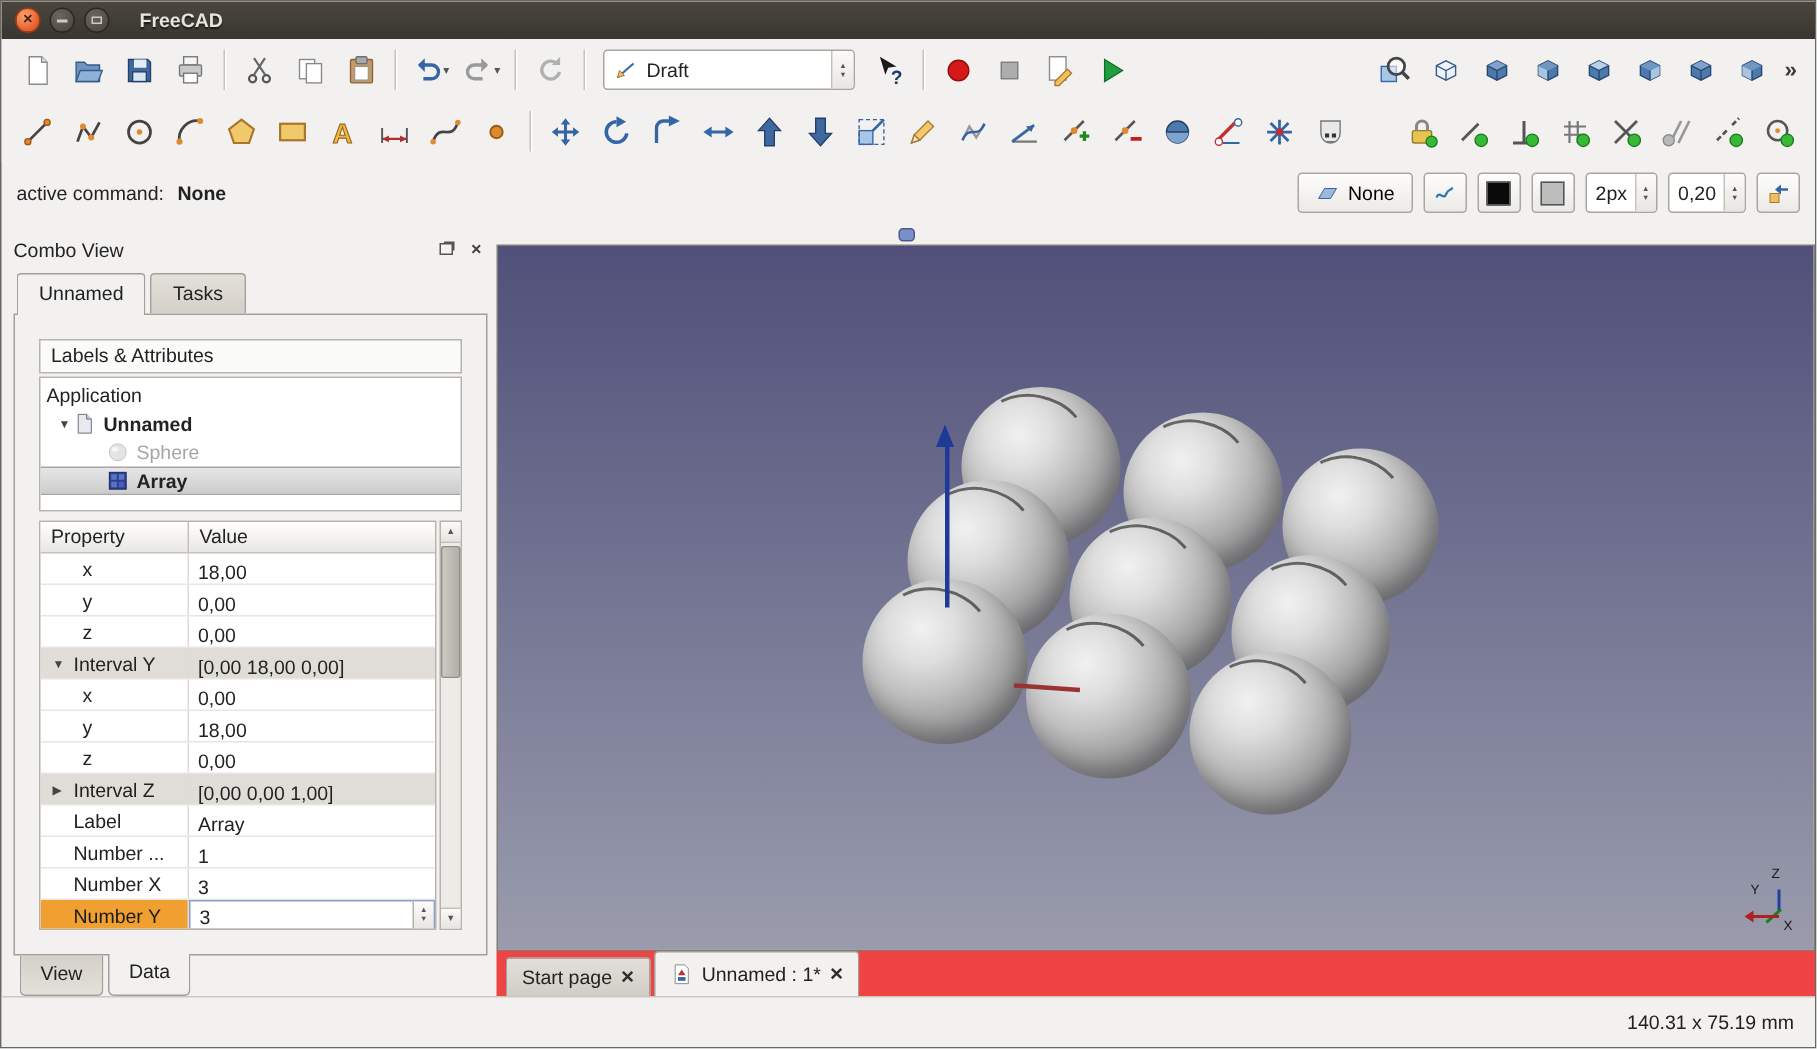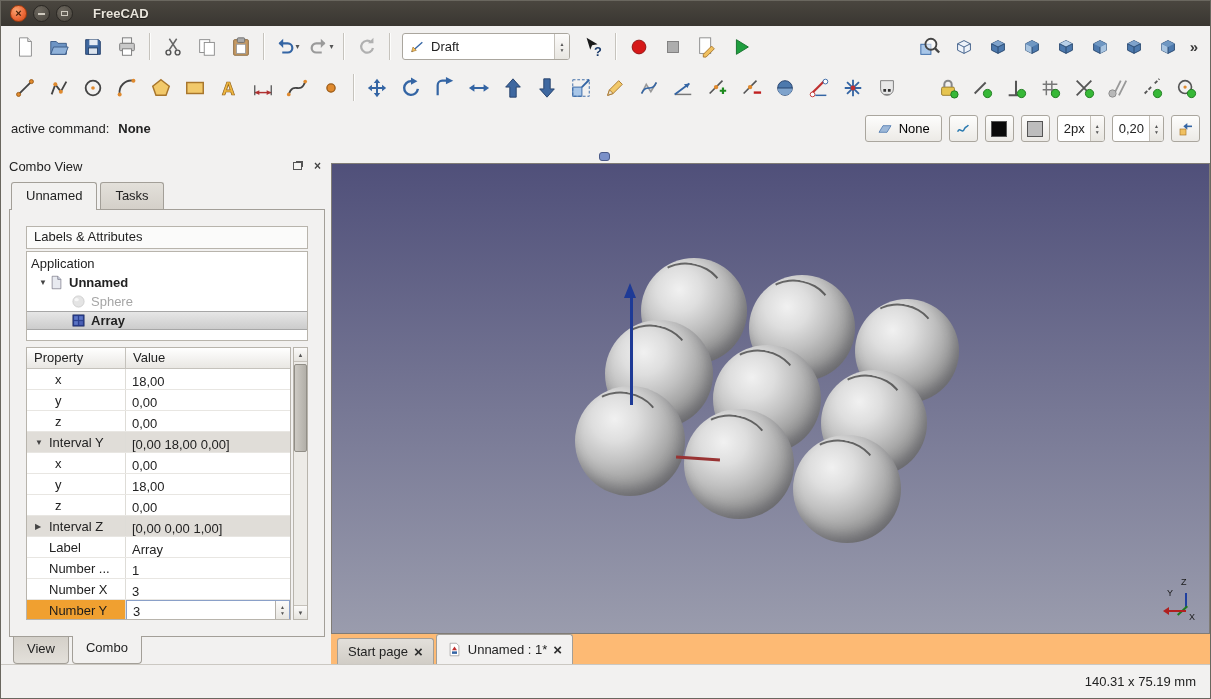--- a/index.html
+++ b/index.html
@@ -96,21 +96,21 @@
   .axis-cross{position:absolute;right:8px;bottom:14px;width:36px;height:42px;z-index:6;font-size:9px;color:#1a1a1a}
   .axc-z{position:absolute;left:20px;bottom:12px;width:2px;height:14px;background:#2040a0}
   .axc-zl{position:absolute;left:16px;top:0}
   .axc-y{position:absolute;left:10px;bottom:12px;width:13px;height:2px;background:#1e7a1e;transform:rotate(-42deg);transform-origin:right bottom}
   .axc-yl{position:absolute;left:2px;top:11px}
   .axc-x{position:absolute;left:2px;bottom:7px;width:19px;height:2px;background:#b02020}
   .axc-xh{position:absolute;left:-2px;bottom:4px;width:0;height:0;border-top:4px solid transparent;border-bottom:4px solid transparent;border-right:6px solid #b02020}
   .axc-xl{position:absolute;left:24px;bottom:-3px}
 
   
-  .doc-tabs{height:30px;display:flex;align-items:flex-end;gap:2px;padding-left:6px;background:#fdba74;flex:0 0 auto}
+  .doc-tabs{height:30px;display:flex;align-items:flex-end;gap:2px;padding-left:6px;background:#ef4444;flex:0 0 auto}
   .doc-tab{display:inline-flex;align-items:center;gap:6px;padding:0 10px;border:1px solid #a39f98;border-bottom:none;border-radius:3px 3px 0 0;background:linear-gradient(#e2dfda,#d1cdc6);height:26px;position:relative;z-index:1}
   .doc-tab.active{background:#f2f1f0;height:30px;z-index:3}
   .tab-close{font-weight:bold;font-size:15px;color:#2e2e2e;line-height:15px}
   .tab-icon{display:inline-flex}
   .status-bar{height:34px;border-top:1px solid #cbc8c2;background:#f2f1f0;display:flex;align-items:center;justify-content:flex-end;padding-right:14px;flex:0 0 auto}
 </style>
 </head>
 <body>
 
 <div id="app">
@@ -862,21 +862,21 @@
             <span class="sb-arrow">▲</span>
             <span class="sb-track">
                 <span class="sb-thumb"></span>
               </span>
             <span class="sb-arrow">▼</span>
           </div>
         </div>
       </div>
       <div class="bottom-tabs">
         <span class="b-tab">View</span>
-        <span class="b-tab active">Combo</span>
+        <span class="b-tab active">Data</span>
       </div>
     </div>
 
     <div class="right-col">
       <span class="top-handle"></span>
       <div class="viewport" id="viewport" style="background: linear-gradient(rgb(80, 80, 122) 0%, rgb(154, 156, 173) 100%);">
         <div class="z-arrow-shaft"></div>
         <div class="z-arrow-head"></div>
         <div class="x-axis-line"></div>
         <div class="axis-cross">

